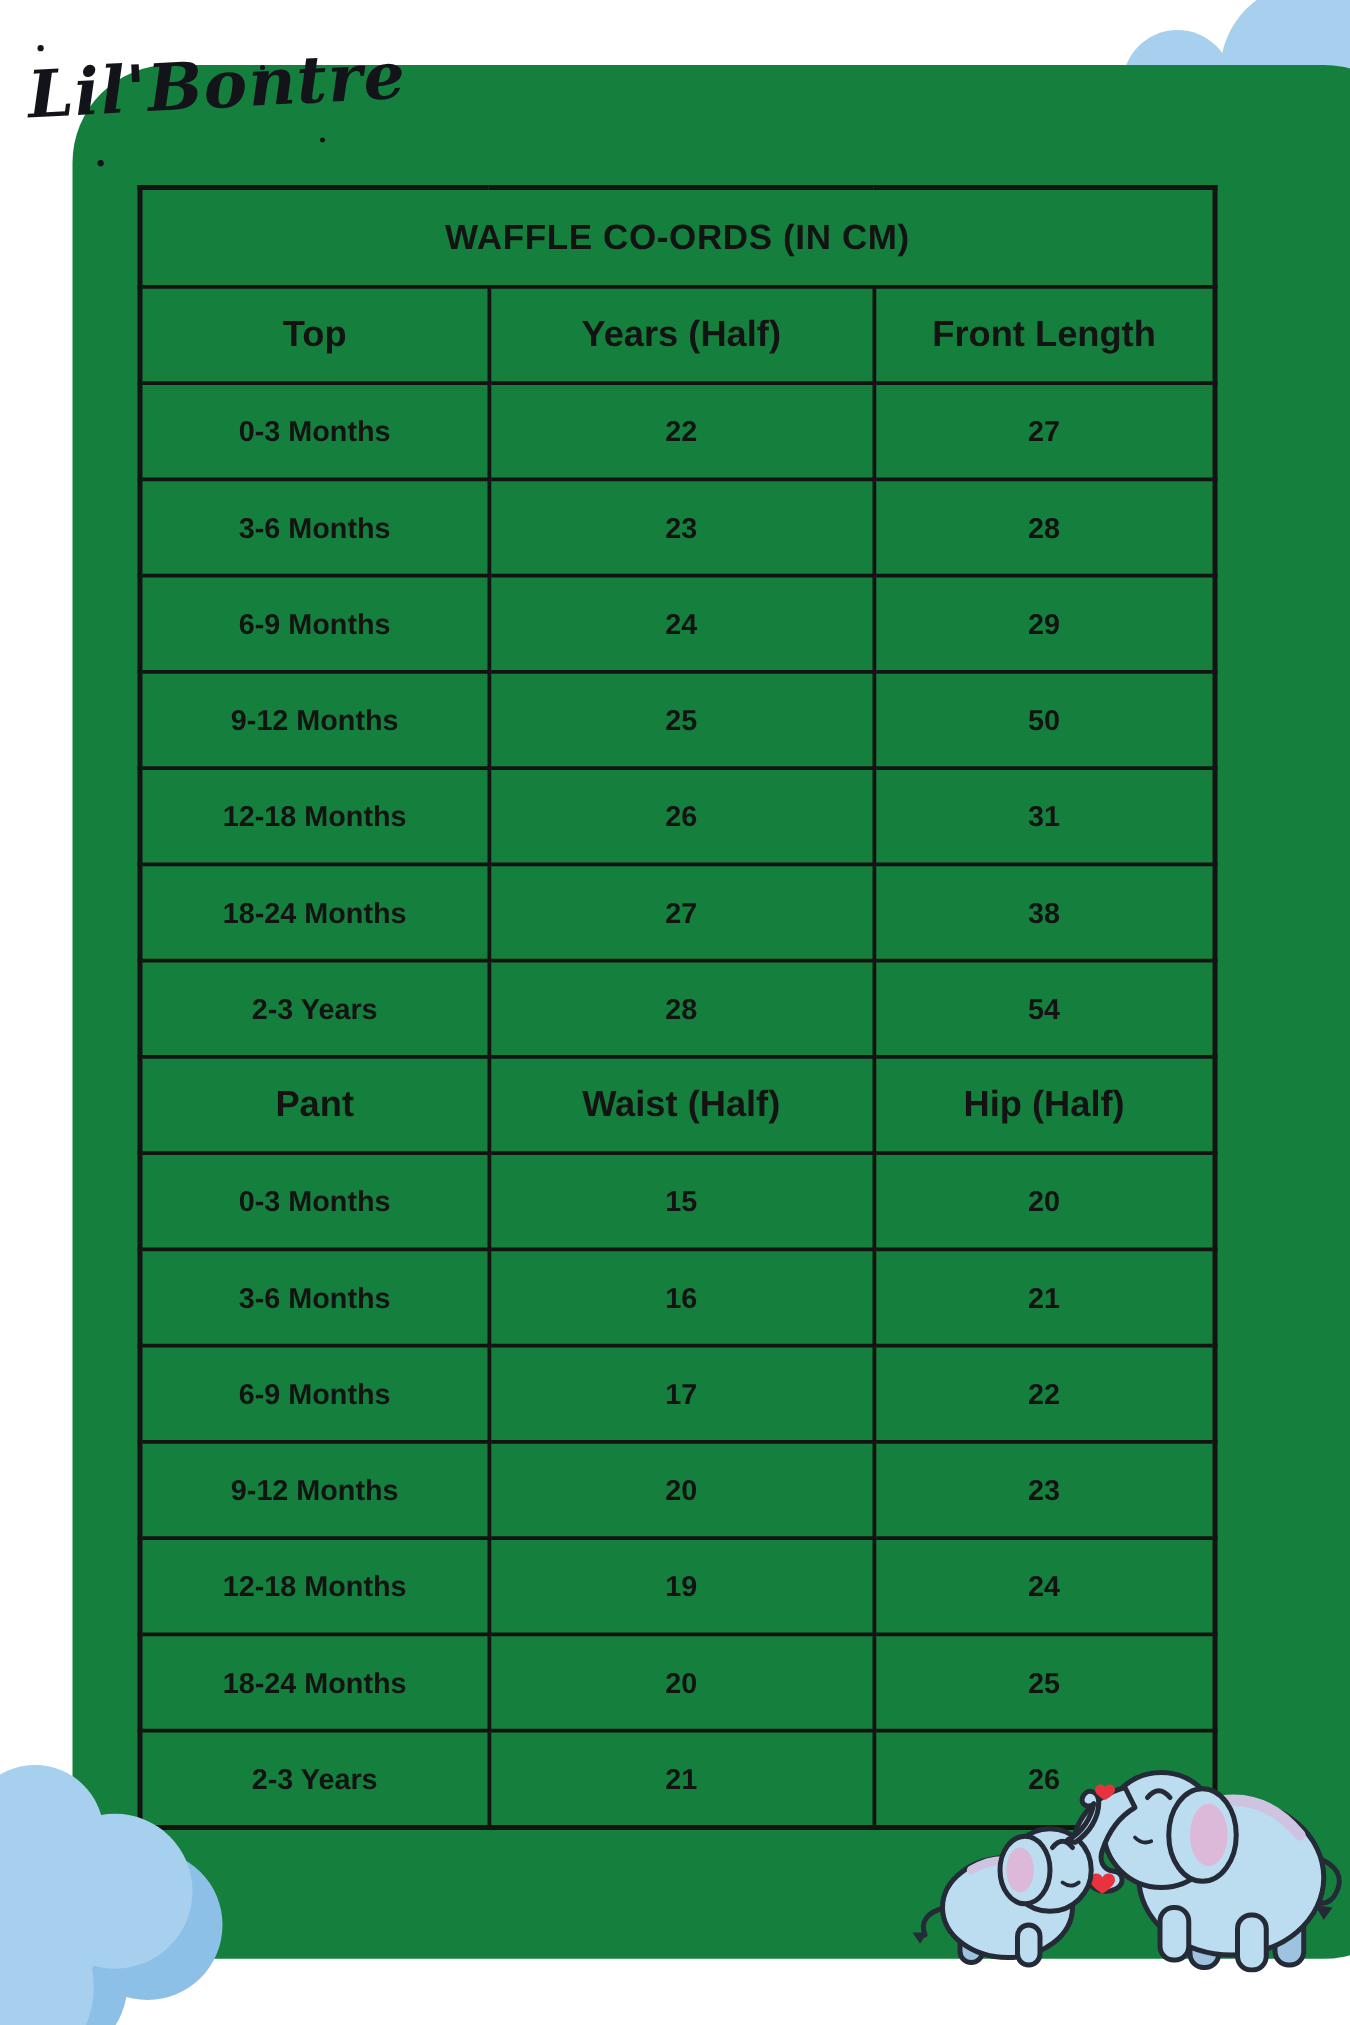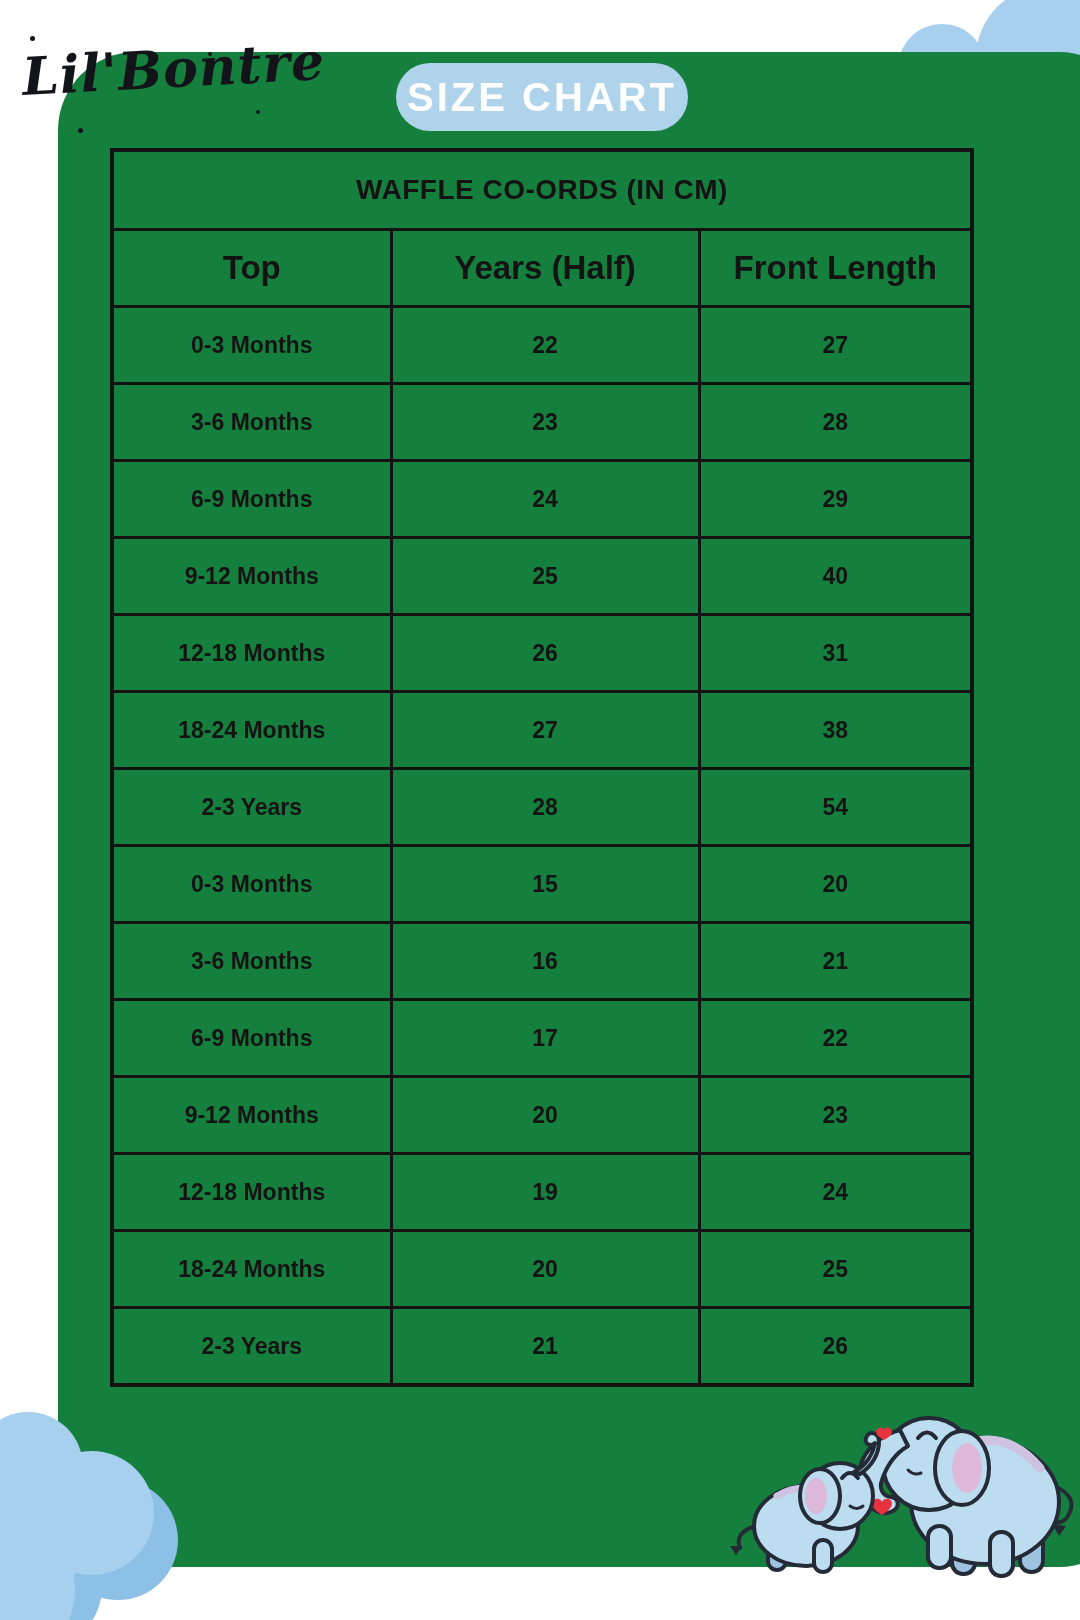--- a/index.html
+++ b/index.html
@@ -49,21 +49,21 @@
     table-layout:fixed;
     border:4px solid #131313;
   }
   .size-table td{
     border:3px solid #131313;
     text-align:center;vertical-align:middle;
     font-weight:bold;color:#131313;
     padding:0;
   }
   td.title-cell{height:76px;font-size:28px;letter-spacing:0.5px;}
-  td.head-cell{height:74px;font-size:33px;}
+  td.head-cell{height:74px;font-size:29px;}
   td.data-cell{height:74px;font-size:23px;}
 </style>
 </head>
 <body>
 
 <div class="page">
 
   <svg class="cloud-tr" width="190" height="205" viewBox="0 0 190 205" aria-hidden="true">
     <circle cx="100" cy="152" r="46" fill="#8cc0e7"></circle>
     <circle cx="168" cy="150" r="60" fill="#8cc0e7"></circle>
@@ -99,36 +99,41 @@
             <td class="data-cell">28</td>
           </tr>
           <tr>
             <td class="data-cell">6-9 Months</td>
             <td class="data-cell">24</td>
             <td class="data-cell">29</td>
           </tr>
           <tr>
             <td class="data-cell">9-12 Months</td>
             <td class="data-cell">25</td>
-            <td class="data-cell">40</td>
+            <td class="data-cell">50</td>
           </tr>
           <tr>
             <td class="data-cell">12-18 Months</td>
             <td class="data-cell">26</td>
             <td class="data-cell">31</td>
           </tr>
           <tr>
             <td class="data-cell">18-24 Months</td>
             <td class="data-cell">27</td>
             <td class="data-cell">38</td>
           </tr>
           <tr>
             <td class="data-cell">2-3 Years</td>
             <td class="data-cell">28</td>
             <td class="data-cell">54</td>
+          </tr>
+          <tr>
+            <td class="head-cell">Pant</td>
+            <td class="head-cell">Waist (Half)</td>
+            <td class="head-cell">Hip (Half)</td>
           </tr>
           <tr>
             <td class="data-cell">0-3 Months</td>
             <td class="data-cell">15</td>
             <td class="data-cell">20</td>
           </tr>
           <tr>
             <td class="data-cell">3-6 Months</td>
             <td class="data-cell">16</td>
             <td class="data-cell">21</td>
@@ -161,21 +166,20 @@
         </tbody>
     </table>
   </div>
 
   <div class="logo">Lil'Bontre</div>
   <span class="ink-dot dot1"></span>
   <span class="ink-dot dot2"></span>
   <span class="ink-dot dot3"></span>
   <span class="ink-dot dot4"></span>
 
-  <div class="badge">SIZE CHART</div>
 
   <svg class="cloud-bl" width="180" height="215" viewBox="0 0 180 215" aria-hidden="true">
     <circle cx="118" cy="135" r="60" fill="#8cc0e7"></circle>
     <circle cx="40" cy="182" r="62" fill="#8cc0e7"></circle>
     <circle cx="28" cy="62" r="55" fill="#a7cfee"></circle>
     <circle cx="92" cy="108" r="62" fill="#a7cfee"></circle>
     <circle cx="2" cy="140" r="78" fill="#a7cfee"></circle>
     <circle cx="0" cy="185" r="75" fill="#a7cfee"></circle>
   </svg>
 

